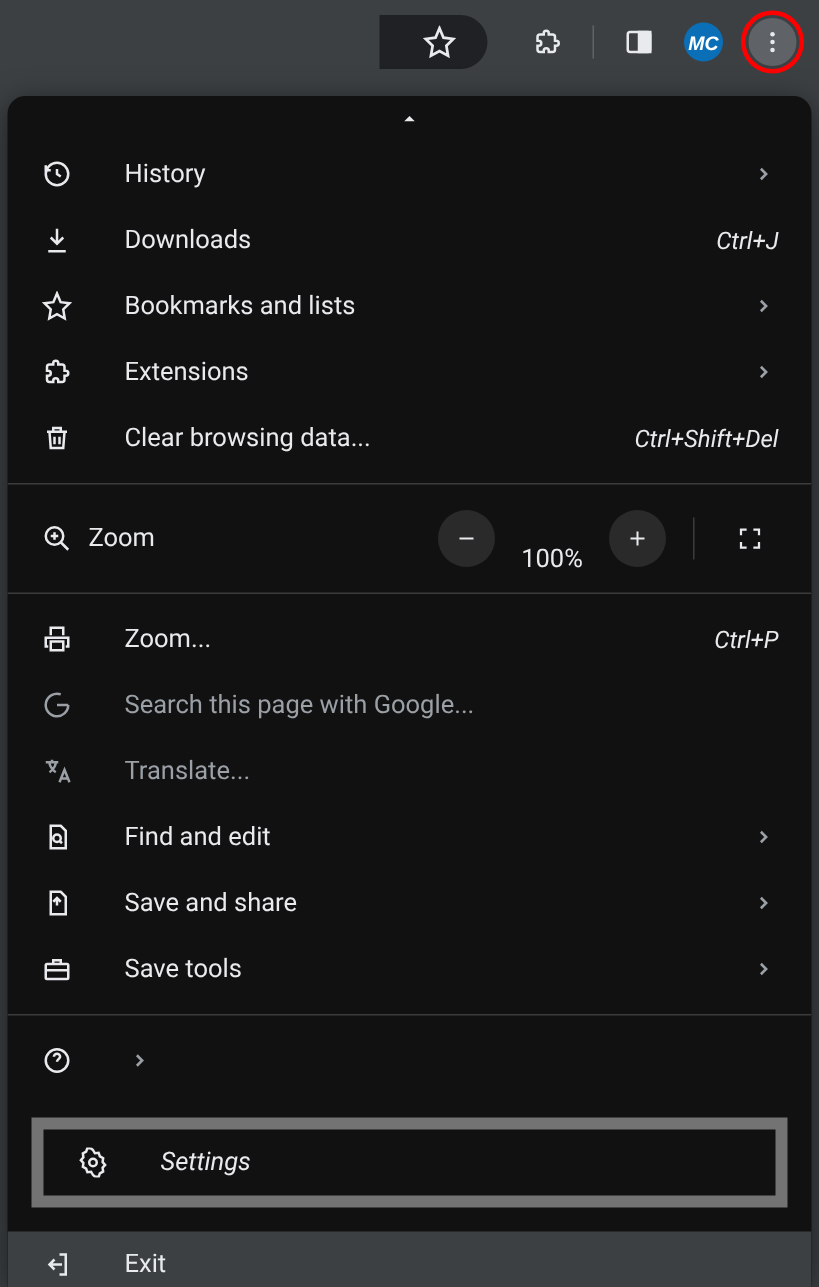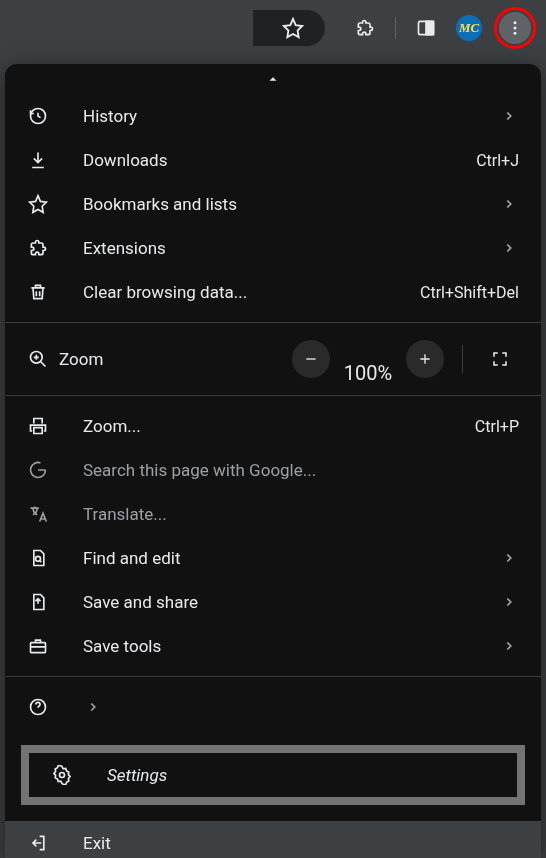--- a/index.html
+++ b/index.html
@@ -43,28 +43,28 @@
     .toolbar-sep {
       width: 1px;
       height: 22px;
       background: #5f6368;
     }
     .profile-avatar {
       width: 26px;
       height: 26px;
       border-radius: 50%;
       background: #0b6fb8;
-      color: #fde047;
+      color: #ffffff;
       display: flex;
       align-items: center;
       justify-content: center;
       font-size: 13px;
       font-weight: 600;
       font-style: italic;
-      font-family: Liberation Serif, serif;
+      font-family: Liberation Sans, sans-serif;
     }
     .kebab-highlight {
       width: 42px;
       height: 42px;
       border: 3px solid #ff0000;
       border-radius: 50%;
       display: flex;
       align-items: center;
       justify-content: center;
     }
@@ -110,20 +110,21 @@
       height: 22px;
       display: flex;
       align-items: center;
       justify-content: center;
       flex-shrink: 0;
     }
     .menu-label { flex: 1; }
     .menu-shortcut {
       font-size: 16px;
       color: #e8eaed;
+      font-style: italic;
     }
     .menu-chevron {
       width: 20px;
       display: flex;
       align-items: center;
       justify-content: center;
       color: #9aa0a6;
     }
     .divider {
       height: 1px;
@@ -138,21 +139,21 @@
       gap: 10px;
       font-size: 17px;
     }
     .zoom-label { flex: 1; }
     .zoom-controls { display: flex; align-items: center; gap: 10px; }
     .zoom-btn {
       width: 38px; height: 38px; border-radius: 50%;
       display: flex; align-items: center; justify-content: center;
       background: #2a2a2a;
     }
-    .zoom-value { width: 56px; text-align: center; font-size: 20px; margin-top: 28px; }
+    .zoom-value { width: 56px; text-align: center; font-size: 17px; margin-top: 28px; }
     .zoom-sep { width: 1px; height: 28px; background: #3c3c3c; margin: 0 8px; }
     .settings-highlight {
       border: 8px solid #737373;
       margin: 16px;
       font-style: italic;
     }
     svg { display: block; }
   </style>
 </head>
 <body>

